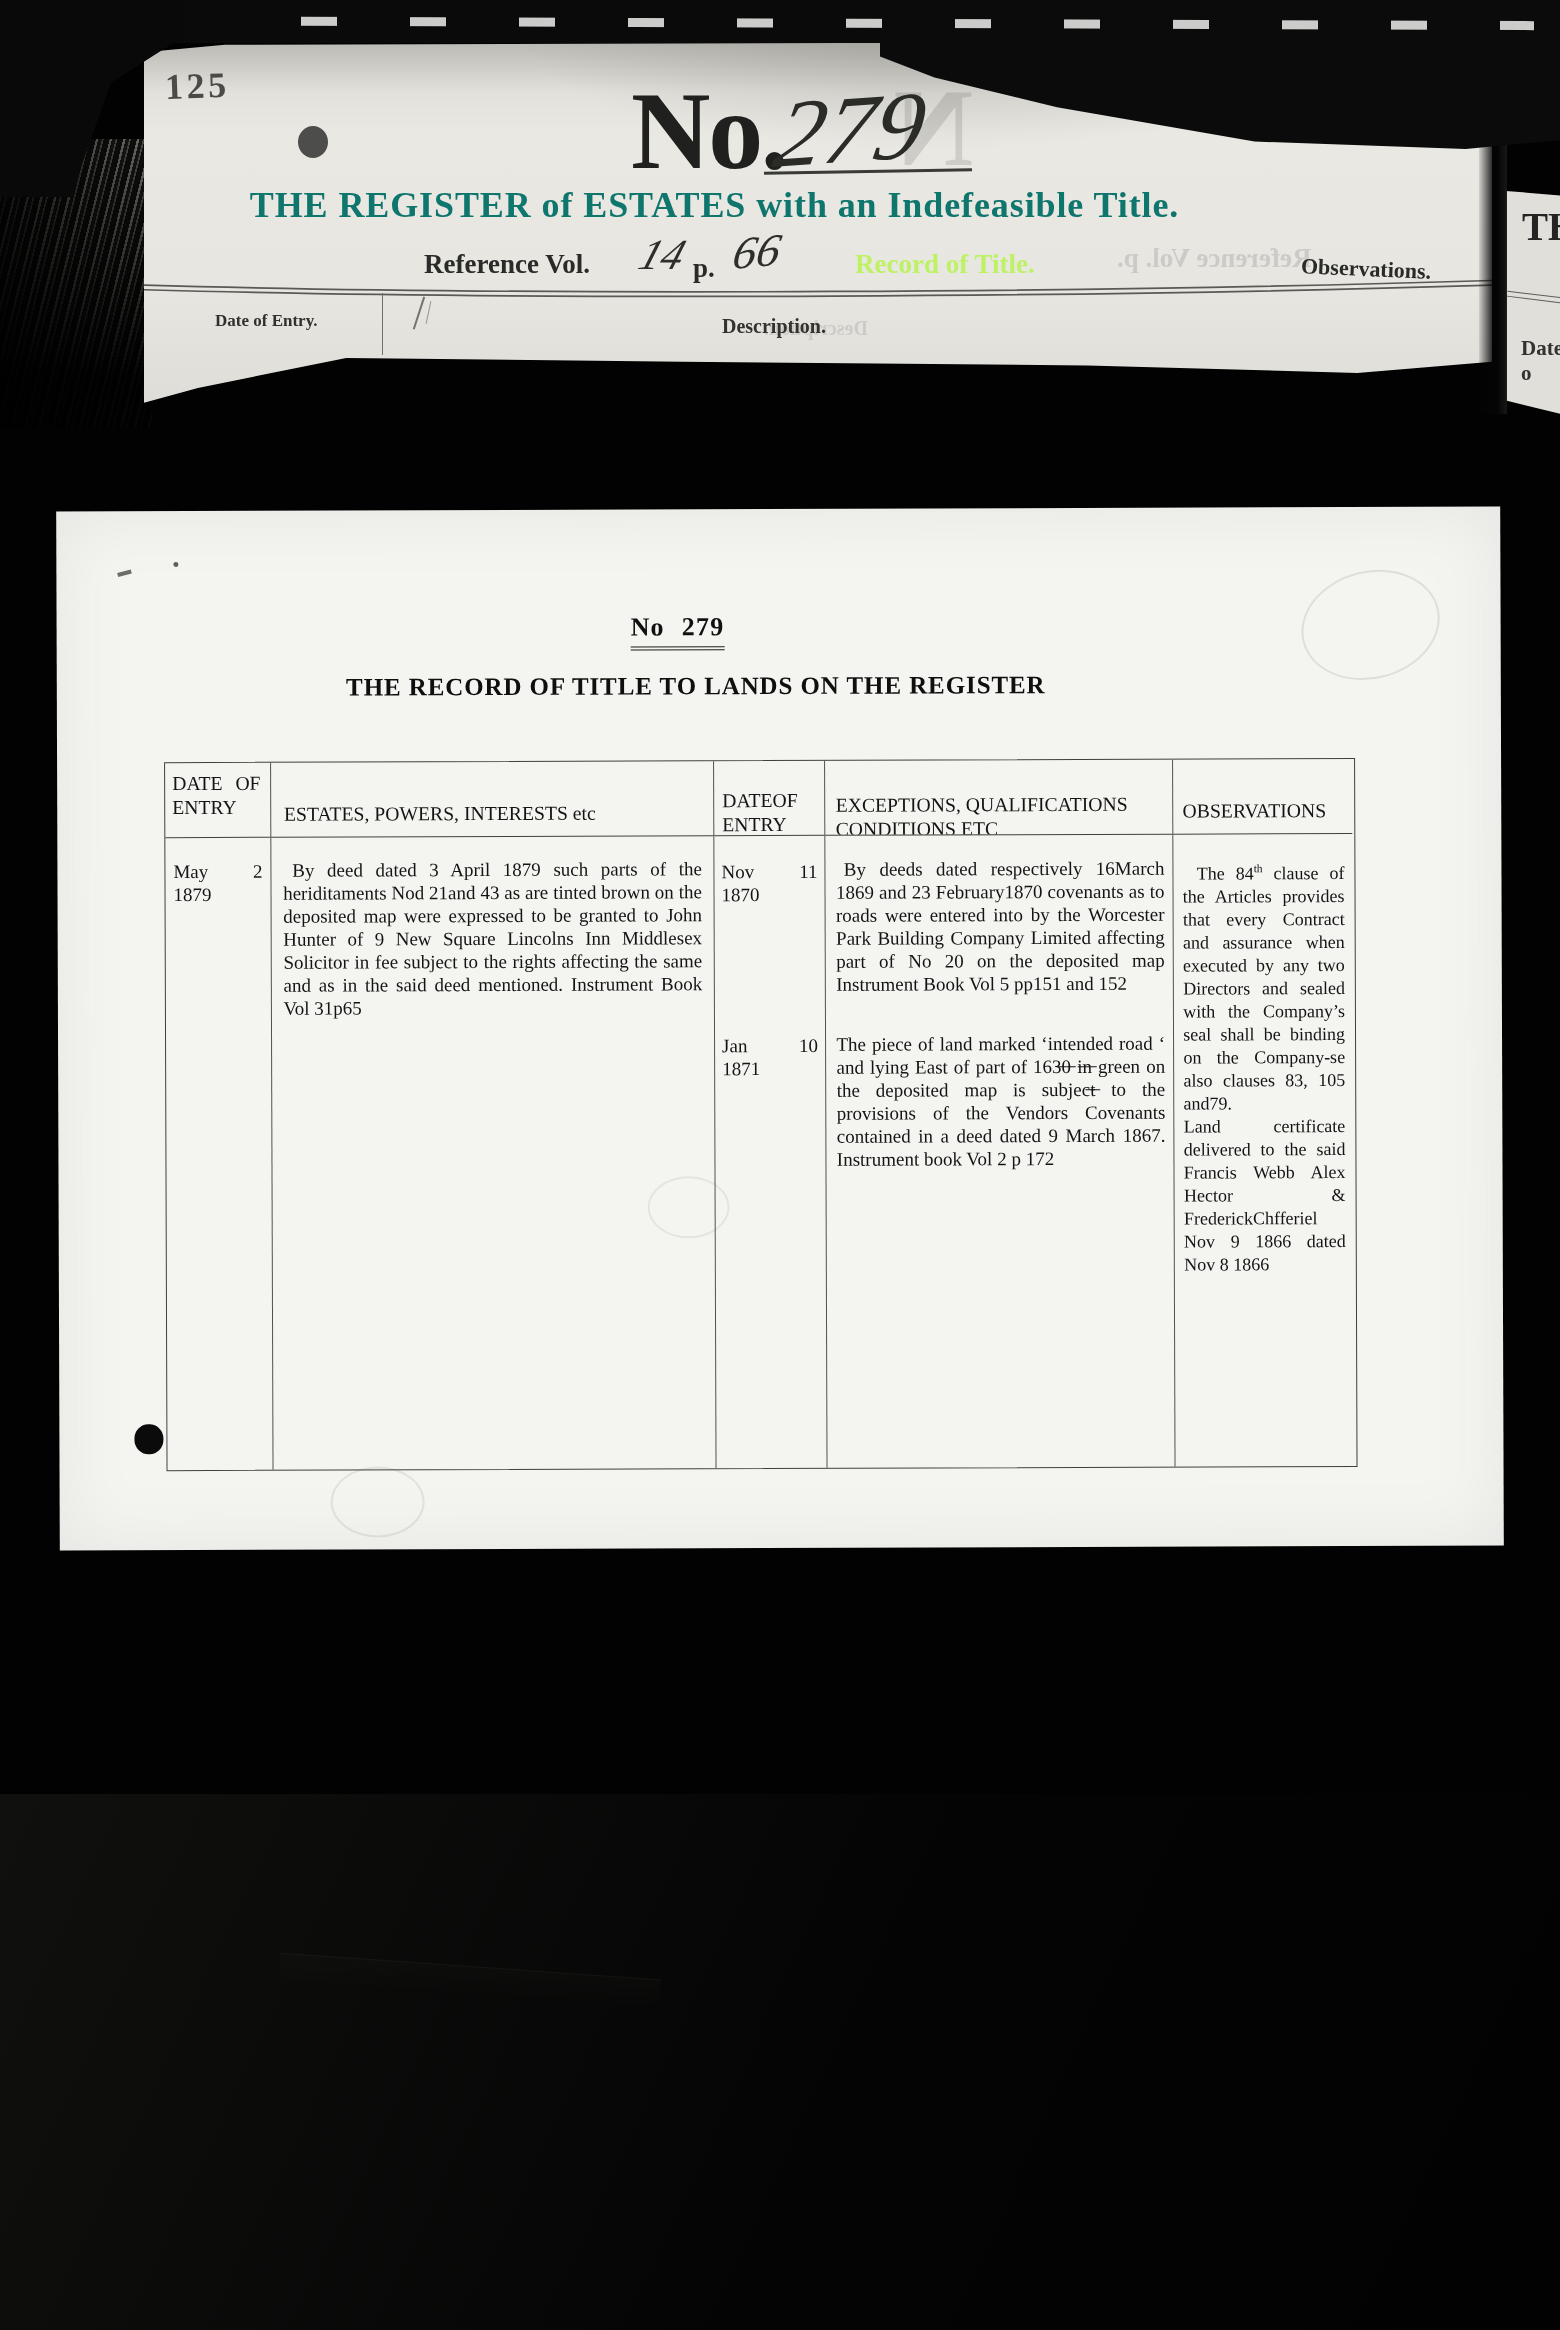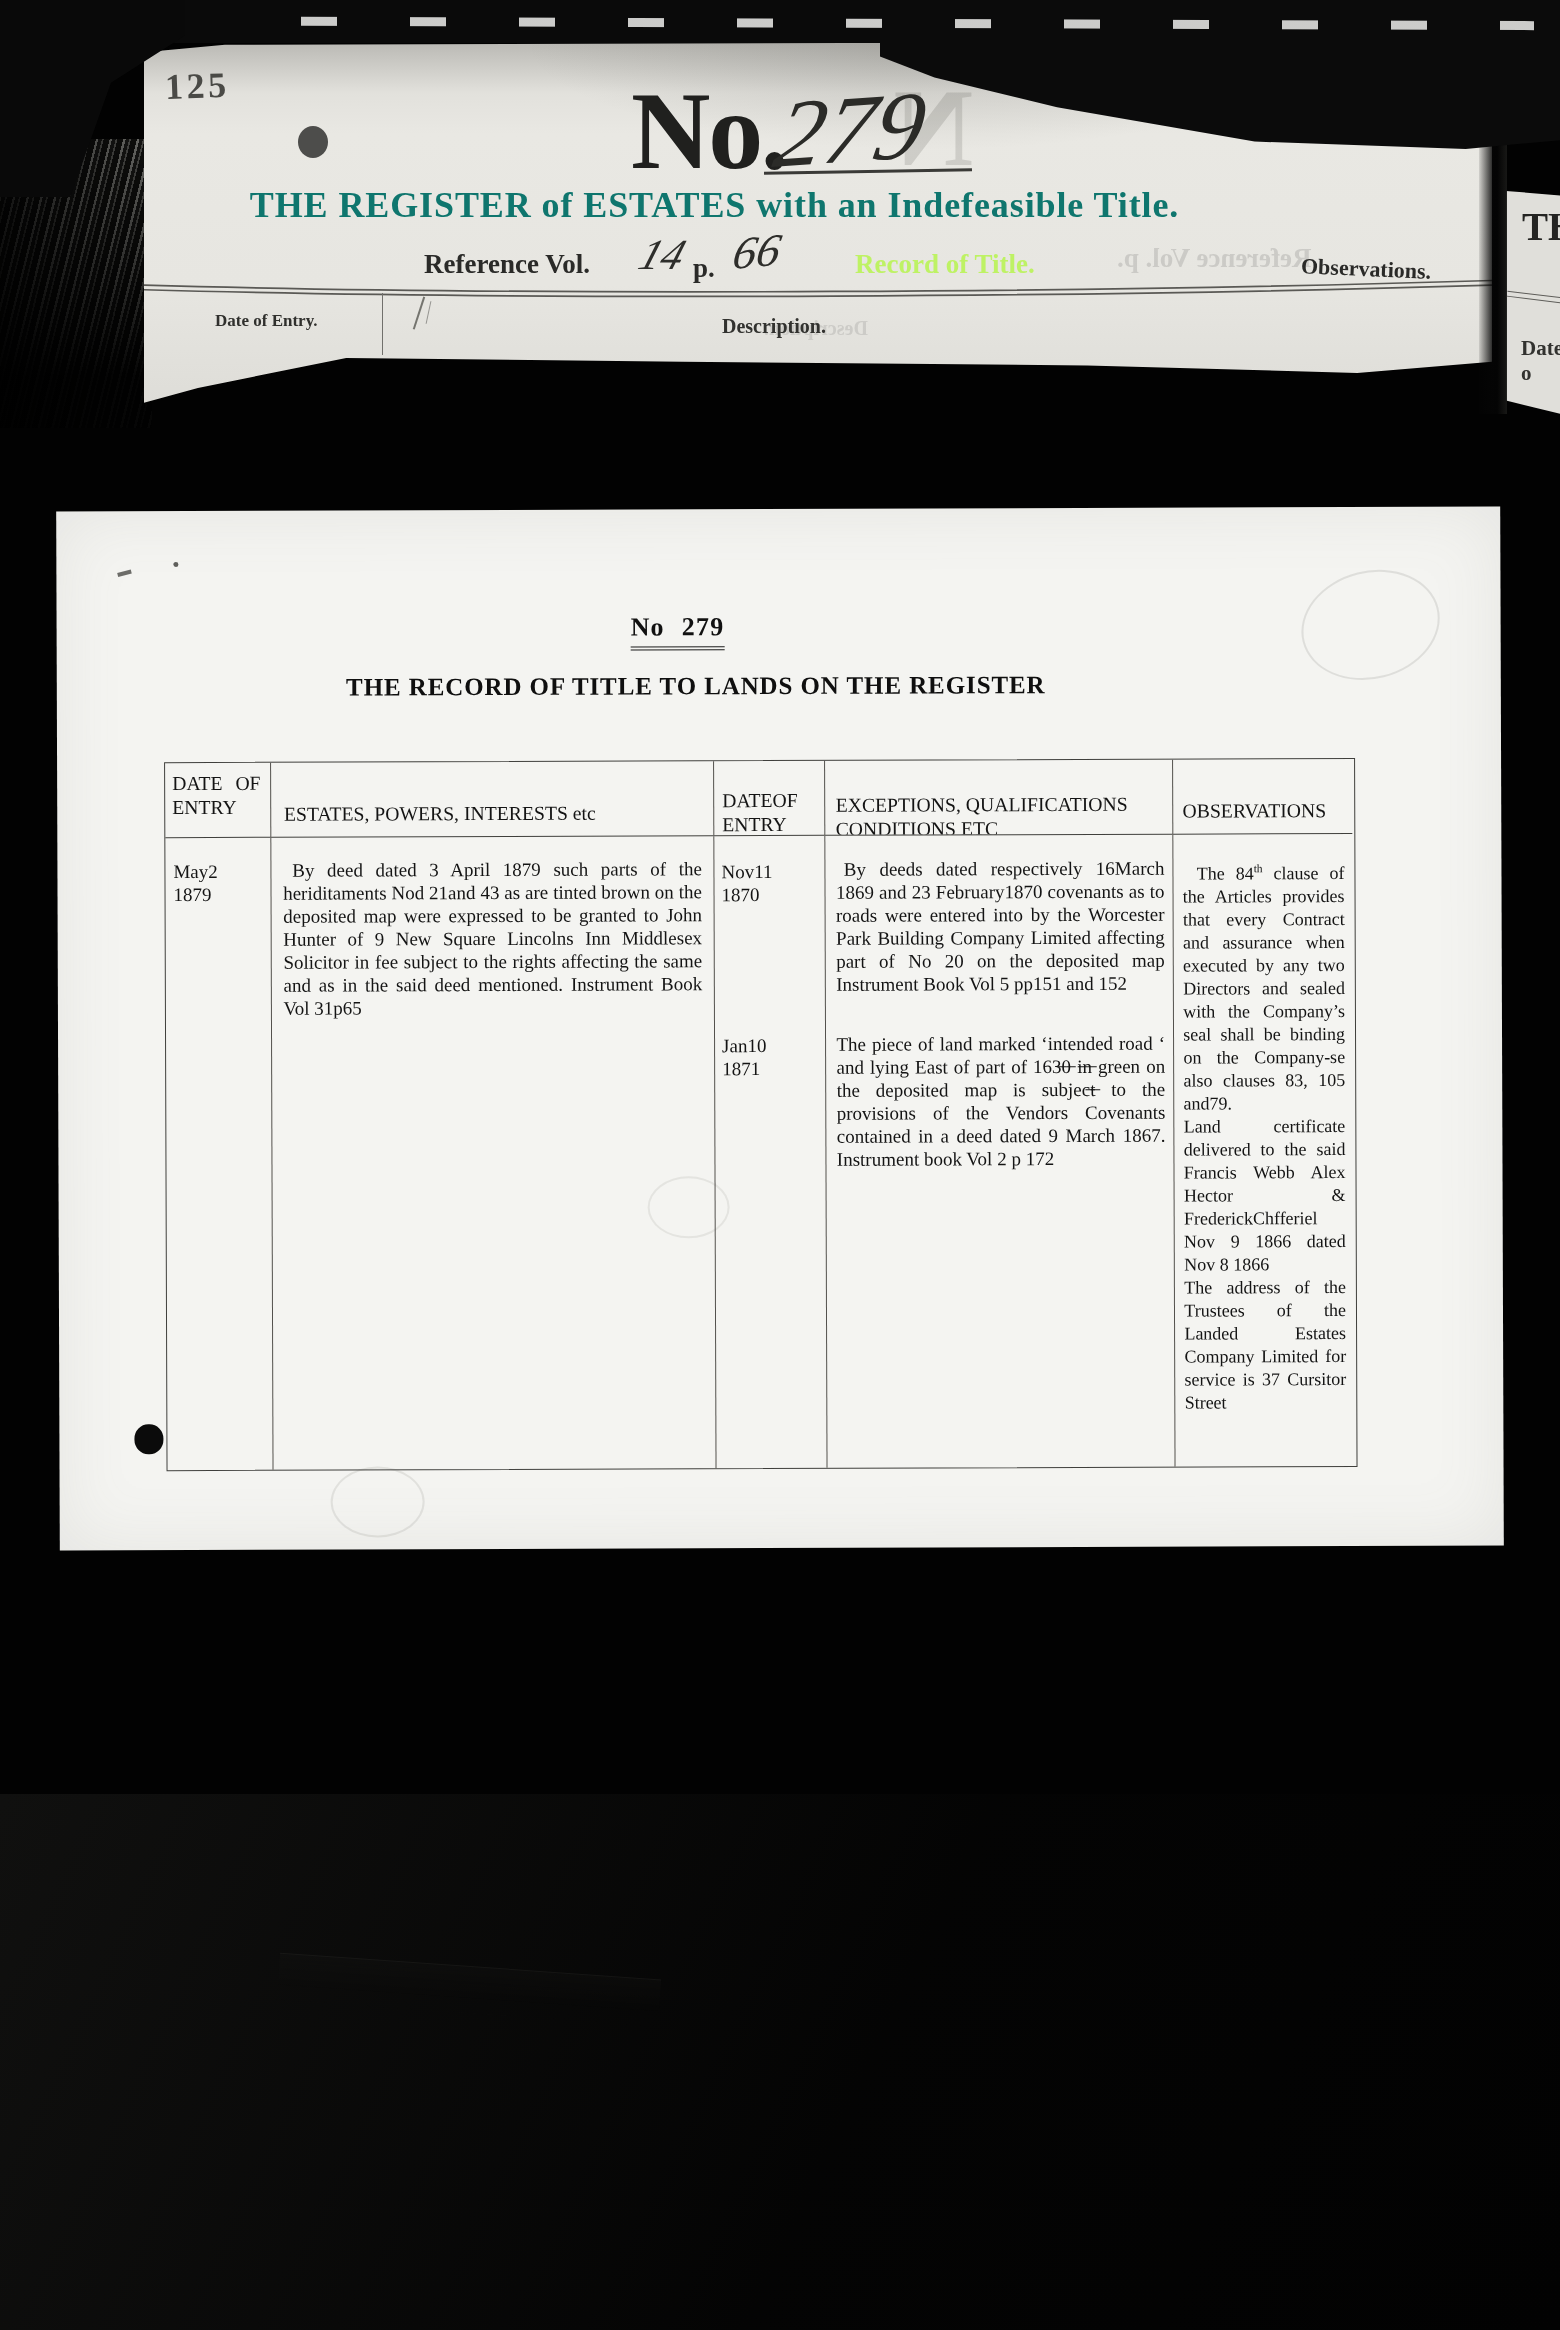--- a/index.html
+++ b/index.html
@@ -85,21 +85,21 @@
   .th,.td{box-sizing:border-box;overflow:hidden;}
   .bl{border-left:1.2px solid #53514d;}
   .th{border-bottom:1.2px solid #3f3f3c;font-size:19.7px;line-height:24px;}
   #th-c1{padding:8px 5.8px 0 7px;word-spacing:8px;}
   #th-c2{padding:39px 5.8px 0 12.7px;}
   #th-c3{padding:27px 4.6px 0 8px;}
   #th-c4{padding:32px 5.8px 0 10.4px;}
   #th-c5{padding:39px 4.6px 0 9.3px;}
   .td{position:relative;font-size:19px;line-height:23px;}
   #td-c1{padding:22px 8px 0 8px;}
-  .date-line{display:flex;justify-content:flex-start;}
+  .date-line{display:flex;justify-content:space-between;}
   .just{text-align:justify;text-justify:inter-word;}
   #estates-text{margin:21px 11.6px 0 11.6px;text-indent:9.3px;}
   #exc-date-1{left:7px;top:24px;right:7px;}
   #exc-date-2{left:7px;top:198px;right:7px;}
   #exc-text-1{left:10.4px;top:22px;right:8px;text-indent:8px;}
   #exc-text-2{left:10.4px;top:197px;right:8px;}
   #td-c5{padding:23px 8px 0 9.3px;font-size:18px;}
   #observations-clause{text-indent:14px;}
   sup{font-size:11.6px;}
 
@@ -204,21 +204,20 @@
       </div>
 
       <div class="td bl" id="td-c4">
         <div class="abs just" id="exc-text-1">By deeds dated respectively 16March 1869 and 23 February1870 covenants as to roads were entered into by the Worcester Park Building Company Limited affecting part of No 20 on the deposited map Instrument Book Vol 5 pp151 and 152</div>
         <div class="abs just" id="exc-text-2">The piece of land marked ‘intended road ‘ and lying East of part of 163̶0̶ i̶n̶ green on the deposited map is subjec̶t̶ to the provisions of the Vendors Covenants contained in a deed dated 9 March 1867. Instrument book Vol 2 p 172</div>
       </div>
 
       <div class="td bl" id="td-c5">
         <div class="just" id="observations-clause"><span>The 84</span><sup>th</sup><span> clause of the Articles provides that every Contract and assurance when executed by any two Directors and sealed with the Company’s seal shall be binding on the Company-se also clauses 83, 105 and79.</span></div>
         <div class="just">Land certificate delivered to the said Francis Webb Alex Hector &amp; FrederickChfferiel Nov 9 1866 dated Nov 8 1866</div>
-        <div class="just">The address of the Trustees of the Landed Estates Company Limited for service is 37 Cursitor Street</div>
       </div>
     </div>
 
     <div class="abs" id="punch-hole-sheet"></div>
     <div class="abs ghost-stamp" id="ghost-stamp-1"></div>
     <div class="abs ghost-stamp" id="ghost-stamp-2"></div>
     <div class="abs ghost-stamp" id="ghost-stamp-3"></div>
   </div>
 
   <div class="abs" id="bottom-sheen"></div>

